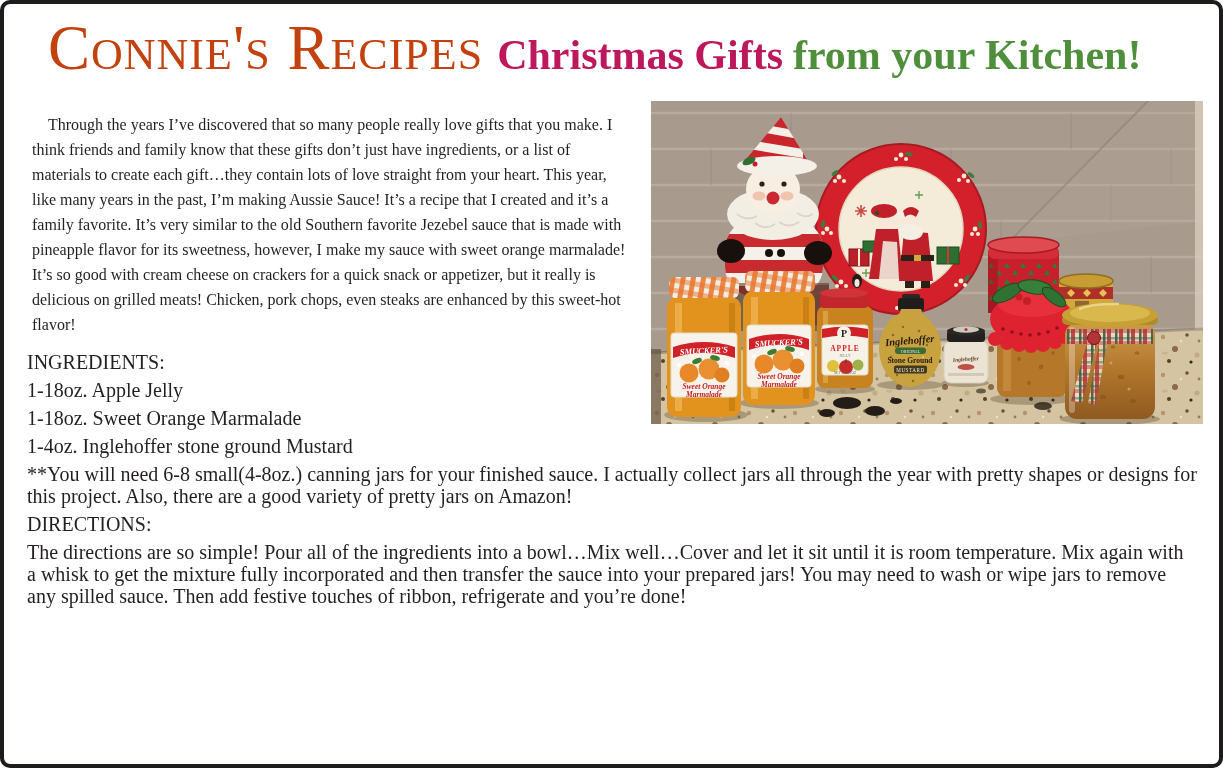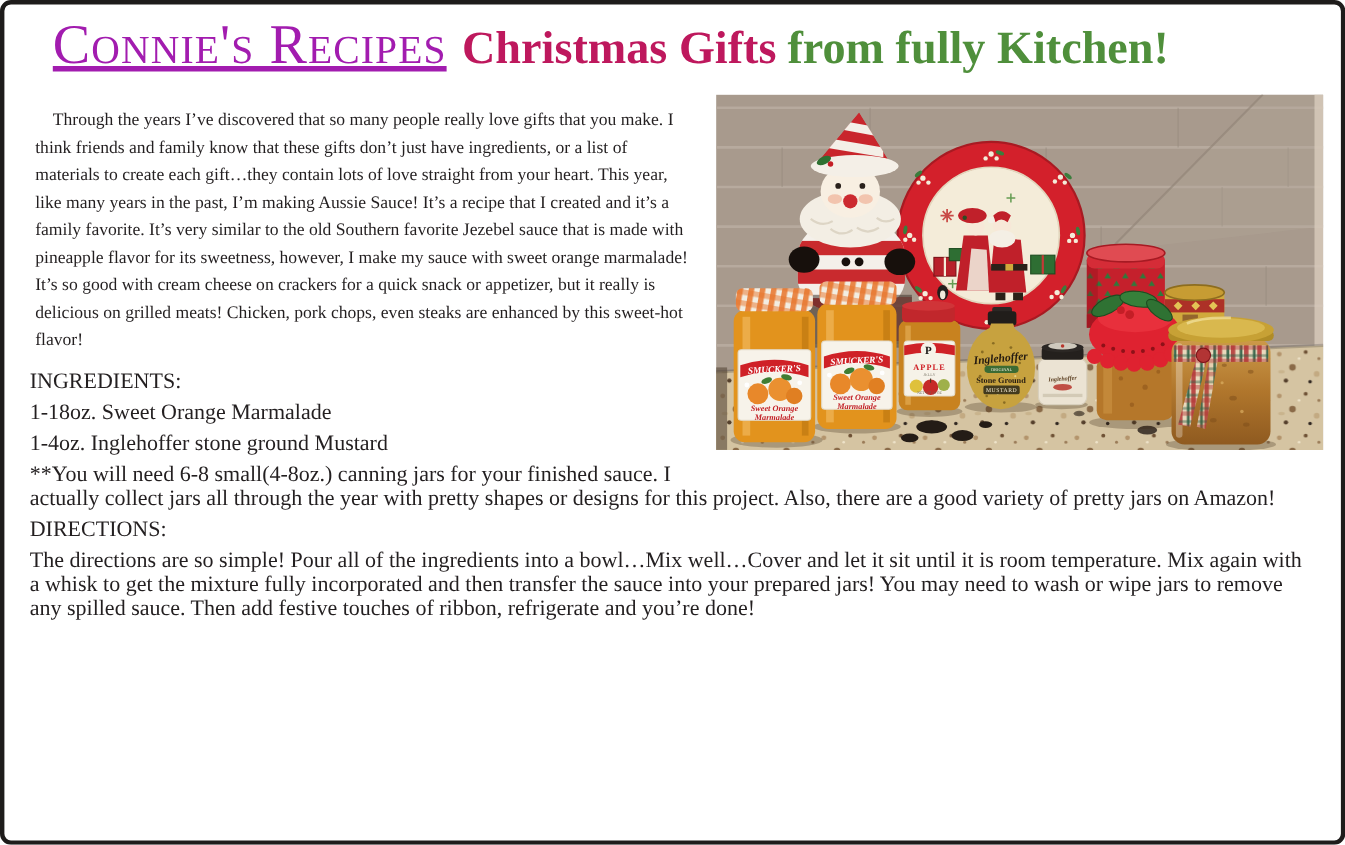--- a/index.html
+++ b/index.html
@@ -14,24 +14,23 @@
     font-family:"Liberation Serif", serif;
     color:#231f20;
   }
   .masthead{
     margin:8px 16px 0 44px;
     white-space:nowrap;
   }
   .title{
     font-variant:small-caps;
     font-weight:normal;
-    font-size:51px;
+    font-size:63px;
     letter-spacing:1px;
-    color:#a21caf;
-    text-decoration:underline;
+    color:#c2410c;
   }
   .subtitle{ font-size:42px; margin-left:14px;}
   .sub-red{ color:#be185d; }
   .sub-green{ color:#4f8f3b; margin-left:10px; }
   .content{
     padding:16px 16px 0 17px;
   }
   .photo{
     float:right;
     width:552px;height:323px;
@@ -53,21 +52,21 @@
   .listblock div{margin:6px;}
   
   .svgtext{ font-family:"Liberation Serif", serif; }
   .script{ font-style:italic; font-weight:bold; }
 </style>
 </head>
 <body>
 
 <div class="page">
 
-  <h1 class="masthead"><span class="title">Connie's Recipes</span><span class="subtitle"><span class="sub-red">Christmas Gifts</span><span class="sub-green">from fully Kitchen!</span></span>
+  <h1 class="masthead"><span class="title">Connie's Recipes</span><span class="subtitle"><span class="sub-red">Christmas Gifts</span><span class="sub-green">from your Kitchen!</span></span>
   </h1>
 
   <div class="content">
 
     <figure class="photo">
       <svg viewBox="0 0 552 323" xmlns="http://www.w3.org/2000/svg">
         <defs>
           <pattern id="granite" width="46" height="38" patternUnits="userSpaceOnUse">
             <rect width="46" height="38" fill="#d5c4a2"></rect>
             <circle cx="6" cy="8" r="2.2" fill="#b3946c"></circle>
@@ -457,20 +456,21 @@
           <ellipse cx="315" cy="266" rx="8.5" ry="3" fill="#b8352c" opacity="0.85"></ellipse>
           <rect x="297" y="272" width="36" height="3" fill="#c9bfa9" opacity="0.7"></rect>
         </g>
       </svg>
     </figure>
 
     <p class="para para1">Through the years I’ve discovered that so many people really love gifts that you make. I think friends and family know that these gifts don’t just have ingredients, or a list of materials to create each gift…they contain lots of love straight from your heart. This year, like many years in the past, I’m making Aussie Sauce! It’s a recipe that I created and it’s a family favorite.  It’s very similar to the old Southern favorite Jezebel sauce that is made with pineapple flavor for its sweetness, however, I make my sauce with sweet orange marmalade! It’s so good with cream cheese on crackers for a quick snack or appetizer, but it really is delicious on grilled meats! Chicken, pork chops, even steaks are enhanced by this sweet-hot flavor!</p>
 
     <div class="listblock">
       <div>INGREDIENTS:</div>
+      <div>1-18oz. Apple Jelly</div>
       <div>1-18oz. Sweet Orange Marmalade</div>
       <div>1-4oz. Inglehoffer stone ground Mustard</div>
       <div>**You will need 6-8 small(4-8oz.) canning jars for your finished sauce. I actually collect jars all through the year with pretty shapes or designs for this project. Also, there are a good variety of pretty jars on Amazon!</div>
       <div>DIRECTIONS:</div>
       <div>The directions are so simple! Pour all of the ingredients into a bowl…Mix well…Cover and let it sit until it is room temperature. Mix again with a whisk to get the mixture fully incorporated and then transfer the sauce into your prepared jars! You may need to wash or wipe jars to remove any spilled sauce. Then add festive touches of ribbon, refrigerate and you’re done!</div>
     </div>
 
   </div>
 </div>
 

